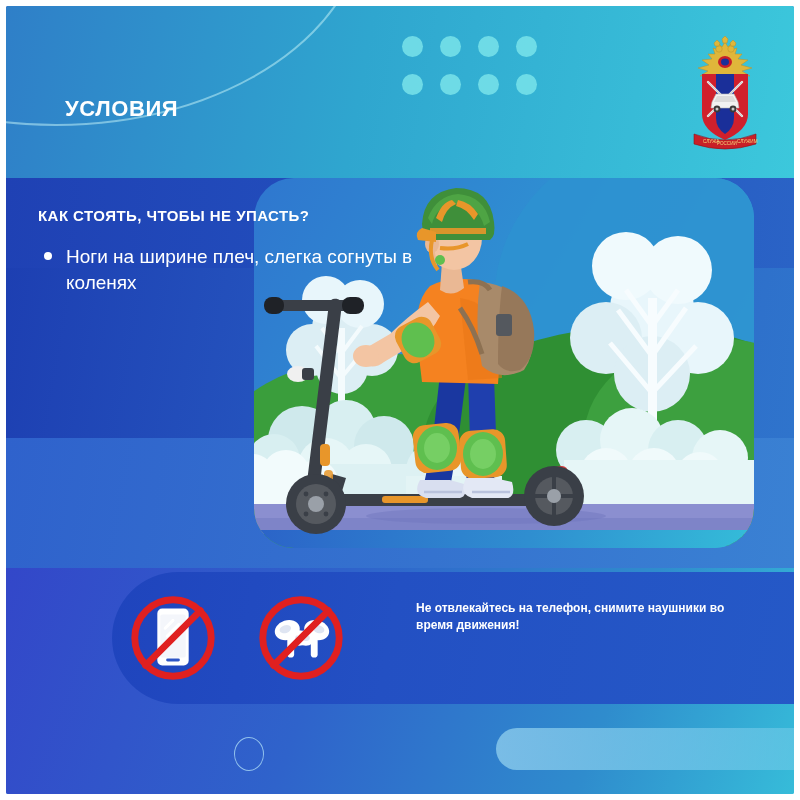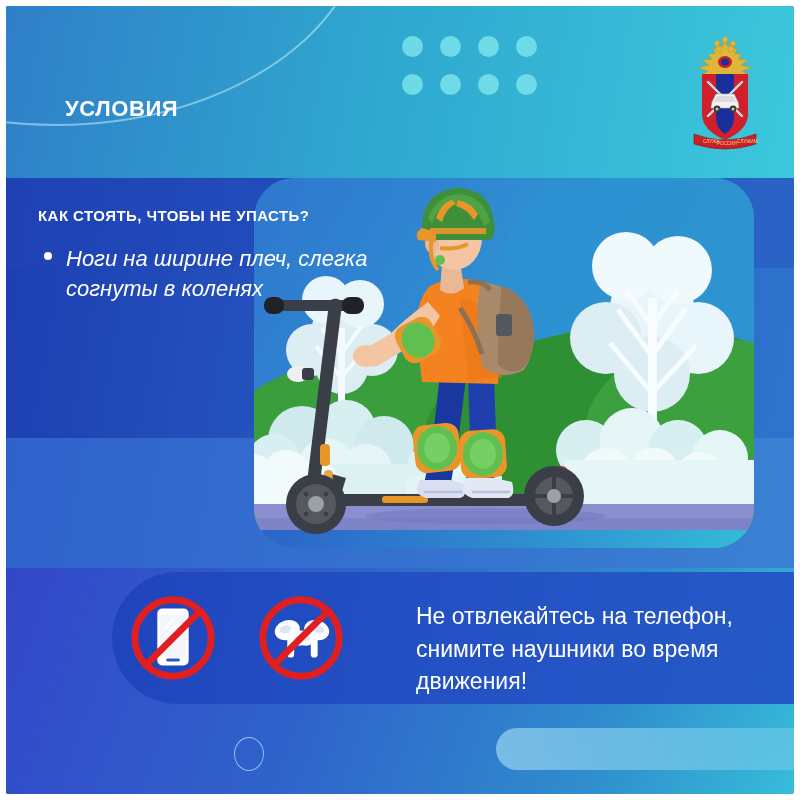--- a/index.html
+++ b/index.html
@@ -63,21 +63,21 @@
   }
 
   
   .subtitle{
     position:absolute;left:32px;top:200px;width:390px;
     color:#ffffff;font-weight:bold;font-size:15px;letter-spacing:.45px;
     text-transform:uppercase;line-height:1.3;
   }
   .bullets{position:absolute;left:32px;top:238px;width:400px;margin:0;padding:0;list-style:none;}
   .bullet{position:relative;padding-left:28px;margin-bottom:19px;
-    color:#ffffff;font-size:22px;line-height:1.38;font-style:italic;}
+    color:#ffffff;font-size:19px;line-height:1.38;}
   .bullet::before{
     content:"";position:absolute;left:6px;top:8px;width:8px;height:8px;
     border-radius:50%;background:#ffffff;
   }
 
   
   .illus{
     position:absolute;left:248px;top:172px;width:500px;height:370px;
     border-radius:40px 40px 40px 40px;overflow:hidden;
   }
@@ -109,21 +109,21 @@
   .layer{position:absolute;inset:0;}
 
   
   .bottom-panel{
     position:absolute;left:106px;top:566px;width:700px;height:132px;
     border-radius:66px 0 0 66px;
     background:linear-gradient(100deg,#1f44bd 0%,#2350c3 40%,#2559c7 100%);
   }
   .warn-text{
     position:absolute;left:410px;top:594px;width:330px;
-    color:#ffffff;font-size:23px;line-height:1.42;font-weight:normal;
+    color:#ffffff;font-size:12px;line-height:1.42;font-weight:bold;
   }
   .ban{position:absolute;width:98px;height:98px;}
   .ban-phone{left:118px;top:583px;}
   .ban-buds{left:246px;top:583px;}
 
   
   .deco-ring{
     position:absolute;left:228px;top:731px;width:30px;height:34px;
     border:1.6px solid rgba(174,222,246,.78);border-radius:50%;
   }

